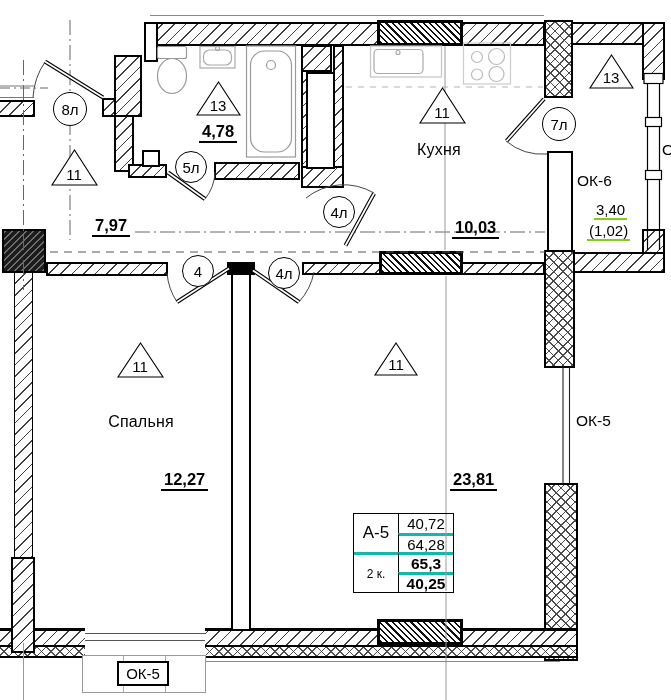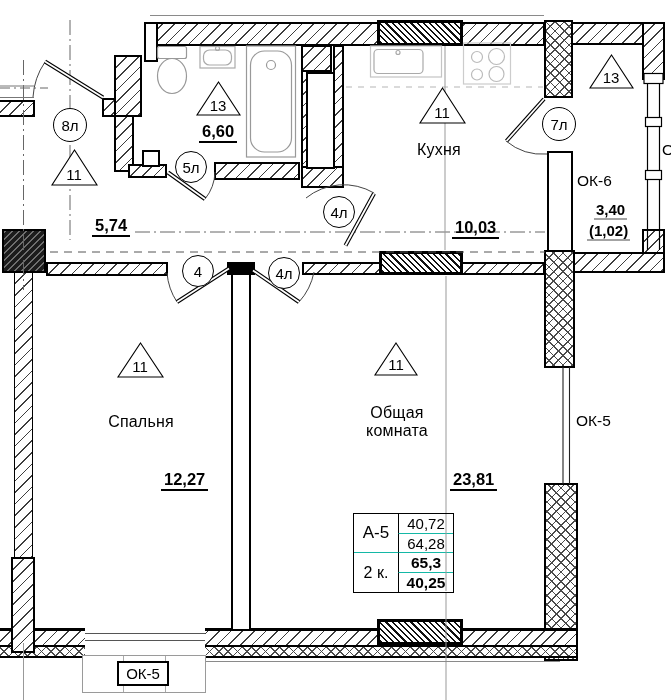--- a/index.html
+++ b/index.html
@@ -8,32 +8,32 @@
   .w{position:absolute;box-sizing:border-box;border:2px solid #000;background-color:#fff;z-index:2}
   .hd{background-image:repeating-linear-gradient(135deg,transparent 0,transparent 7px,#3d3d3d 7px,#3d3d3d 8.2px)}
   .hx{background-image:repeating-linear-gradient(135deg,transparent 0,transparent 5.5px,#4a4a4a 5.5px,#4a4a4a 6.6px),
                         repeating-linear-gradient(45deg,transparent 0,transparent 5.5px,#4a4a4a 5.5px,#4a4a4a 6.6px)}
   .hv{background-image:repeating-linear-gradient(45deg,#101010 0,#101010 1.6px,transparent 1.6px,transparent 4.4px);border-width:3px;z-index:4}
   .hk{background-image:repeating-linear-gradient(135deg,#6f6f6f 0,#6f6f6f 1.6px,#1c1c1c 1.6px,#1c1c1c 5px);border-width:2.5px}
   .b15{border-width:1.5px}.b25{border-width:2.5px}
   .lbl{position:absolute;white-space:nowrap;z-index:7;line-height:1.15}
   .rname{font-size:16px;letter-spacing:.2px}
   .area{font-weight:bold;font-size:16.5px;border-bottom:2.2px solid #000;padding:0 3px 0 3px}
-  .area-sm{font-weight:bold;font-size:15px;border-bottom:2px solid #a3a3a3;padding:0 2px}
+  .area-sm{font-weight:normal;font-size:15px;border-bottom:2px solid #84cc16;padding:0 2px}
   .winlbl{font-size:15.5px}
   .circ{position:absolute;border:1.3px solid #000;border-radius:50%;background:#fff;display:flex;
         align-items:center;justify-content:center;font-size:15px;z-index:8;box-sizing:border-box}
   .trinum{position:absolute;width:30px;text-align:center;font-size:15px;z-index:7}
   .svgo{position:absolute;left:0;top:0;z-index:6;pointer-events:none}
   .svgt{position:absolute;left:0;top:0;z-index:10;pointer-events:none}
   .tbl{position:absolute;left:353px;top:513px;width:101px;height:80px;background:#fff;
        border:1.5px solid #000;box-sizing:border-box;display:grid;
        grid-template-columns:44px 1fr;grid-template-rows:19px 19px 20px 1fr;z-index:9}
   .tc{display:flex;align-items:center;justify-content:center;border-left:1px solid #000;
-      border-top:1px solid #14b8a6;font-size:15px}
+      border-top:3px solid #14b8a6;font-size:15px}
   .tc.noL{border-left:none}.tc.noT{border-top:none}
   .tbold{font-weight:bold;font-size:15.5px}
   .sbox{position:absolute;left:82px;top:655px;width:124px;height:38px;border:1px solid #9a9a9a;
         box-sizing:border-box;z-index:7;background:#fff}
   .sline{position:absolute;top:0;width:1px;height:100%;background:#aaa}
   .sbadge{position:absolute;left:34px;top:5px;width:52px;height:25px;border:2px solid #000;
           background:#fff;display:flex;align-items:center;justify-content:center;font-size:15px;box-sizing:border-box}
 </style>
 </head>
 <body>
@@ -180,21 +180,21 @@
     <g fill="#fff" stroke="#000" stroke-width="1.1">
       <polygon points="74.5,150 97,185 52,185"></polygon>
       <polygon points="218.5,82 240,115 197,115"></polygon>
       <polygon points="442.5,88 465,123 420,123"></polygon>
       <polygon points="611.5,55 633,88 590,88"></polygon>
       <polygon points="140.5,343 163,377 118,377"></polygon>
       <polygon points="396,343 417,375 375,375"></polygon>
     </g>
   </svg>
 
-  <div class="circ" style="left:53px;top:108px;width:34px;height:34px">
+  <div class="circ" style="left:53px;top:92px;width:34px;height:34px">
       <span>8л</span>
     </div>
   <div class="circ" style="left:175px;top:151px;width:32px;height:32px">
       <span>5л</span>
     </div>
   <div class="circ" style="left:182px;top:255px;width:32px;height:32px">
       <span>4</span>
     </div>
   <div class="circ" style="left:268px;top:257px;width:32px;height:32px">
       <span>4л</span>
@@ -206,50 +206,46 @@
       <span>7л</span>
     </div>
 
   <span class="trinum" style="left:59px;top:166px">11</span>
   <span class="trinum" style="left:203px;top:97px">13</span>
   <span class="trinum" style="left:427px;top:104px">11</span>
   <span class="trinum" style="left:596px;top:69px">13</span>
   <span class="trinum" style="left:125px;top:358px">11</span>
   <span class="trinum" style="left:381px;top:356px">11</span>
 
-  <span class="lbl area" style="left:92px;top:216px">5,74</span>
-  <span class="lbl area" style="left:199px;top:122px">6,60</span>
+  <span class="lbl area" style="left:92px;top:216px">7,97</span>
+  <span class="lbl area" style="left:199px;top:122px">4,78</span>
   <span class="lbl rname" style="left:408px;top:141px;width:62px;text-align:center">Кухня</span>
   <span class="lbl area" style="left:452px;top:218px">10,03</span>
   <span class="lbl rname" style="left:100px;top:413px;width:82px;text-align:center">Спальня</span>
   <span class="lbl area" style="left:161px;top:470px">12,27</span>
-  <div class="lbl rname" style="left:352px;top:404px;width:90px;text-align:center">
-    <div>Общая</div>
-    <div>комната</div>
-  </div>
   <span class="lbl area" style="left:450px;top:470px">23,81</span>
   <span class="lbl winlbl" style="left:577px;top:172px">ОК-6</span>
   <span class="lbl area-sm" style="left:594px;top:201px">3,40</span>
   <span class="lbl area-sm" style="left:587px;top:222px">(1,02)</span>
   <span class="lbl winlbl" style="left:576px;top:412px">ОК-5</span>
   <span class="lbl winlbl" style="left:662px;top:141px">О</span>
 
   <div class="sbox">
     <div class="sline" style="left:40px"></div>
     <div class="sline" style="left:82px"></div>
     <div class="sbadge">
         <span>ОК-5</span>
       </div>
   </div>
 
   <div class="tbl">
     <div class="tc noL noT" style="grid-row:1/3;grid-column:1;font-size:17px">А-5</div>
     <div class="tc noT" style="grid-row:1;grid-column:2">40,72</div>
     <div class="tc" style="grid-row:2;grid-column:2">64,28</div>
-    <div class="tc noL" style="grid-row:3/5;grid-column:1;font-size:16px">2 к.</div>
+    <div class="tc noL" style="grid-row:3/5;grid-column:1;font-size:12px">2 к.</div>
     <div class="tc tbold" style="grid-row:3;grid-column:2">65,3</div>
     <div class="tc tbold" style="grid-row:4;grid-column:2">40,25</div>
   </div>
 
   <svg class="svgt" width="671" height="700" viewBox="0 0 671 700">
     <path d="M446,514 V591" stroke="#999" stroke-width="1" fill="none"></path>
   </svg>
 
 </div>
 

